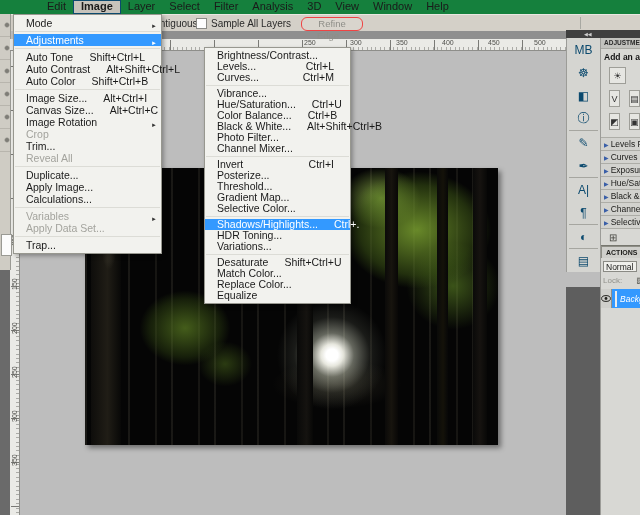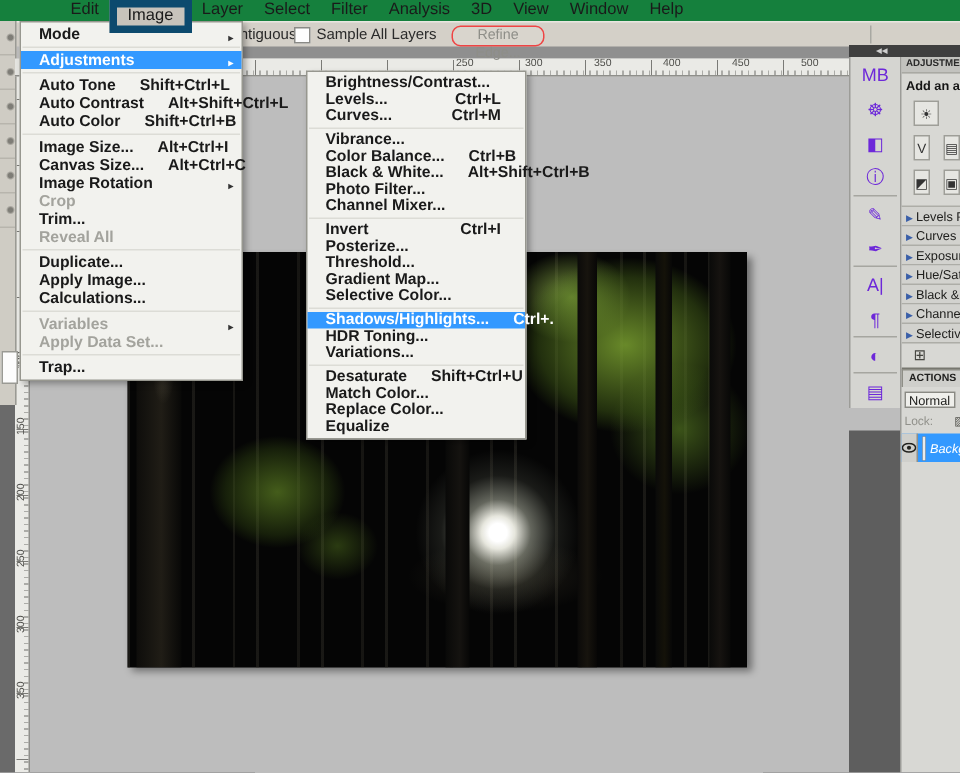--- a/index.html
+++ b/index.html
@@ -3,21 +3,21 @@
 <meta charset="utf-8">
 <style>
   html,body{margin:0;padding:0;background:#888;}
   .app{position:relative;width:640px;height:515px;overflow:hidden;
        font-family:"Liberation Sans",sans-serif;background:#BDBDBD;
        -webkit-font-smoothing:antialiased;}
   
   .menubar{position:absolute;left:0;top:0;width:640px;height:14px;background:#15803d;
            display:flex;align-items:flex-start;font-size:11px;color:#1A1A1A;z-index:40;padding-left:40px;}
   .mb-item{padding:0 7px;height:13px;line-height:13px;white-space:nowrap;}
-  .mb-item.active{background:#C7C3BB;border:5px solid #0c4a6e;height:12px;line-height:11px;}
+  .mb-item.active{background:#C7C3BB;border:1px solid #0c4a6e;height:12px;line-height:11px;font-weight:bold;}
   
   .optionsbar{position:absolute;left:0;top:14px;width:640px;height:16px;background:#D4D0C8;
               border-top:1px solid #E9E7E1;font-size:10px;color:#2A2A2A;z-index:5;}
   .ob-frag{position:absolute;left:123px;top:3px;color:#444;font-size:8px;}
   .ob-check{position:absolute;top:3px;display:flex;align-items:center;gap:4px;}
   .ob-check .box{width:9px;height:9px;background:#FDFDFD;border:1px solid #8A8A86;position:relative;}
   .ob-check.checked .box::after{content:"✓";position:absolute;left:0px;top:-3px;font-size:9px;color:#1F5FBF;}
   .ob-btn{position:absolute;left:301px;top:2px;width:60px;height:12px;line-height:12px;text-align:center;
           border:1px solid #ef4444;border-radius:6px;color:#8E8E88;font-size:9.5px;background:#D9D5CD;}
   .ob-sep{position:absolute;left:580px;top:2px;width:1px;height:12px;background:#A8A8A2;}
@@ -65,38 +65,38 @@
   .trunk{position:absolute;top:0;height:100%;}
   .trunk.t1{left:6px;width:30px;background:
       radial-gradient(ellipse 10px 26px at 60% 30%,rgba(120,115,95,.25),transparent 70%),
       linear-gradient(90deg,#0E0D0B,#201D16 55%,#080807);}
   .trunk.t2{left:212px;width:16px;background:linear-gradient(90deg,#090908,#151310 60%,#070706);}
   .trunk.t3{left:300px;width:13px;background:linear-gradient(90deg,#0B0A09,#17140E 50%,#080706);}
   .trunk.t4{left:352px;width:11px;background:linear-gradient(90deg,#0A0A09,#141209 55%,#070707);}
   .trunk.t5{left:388px;width:14px;background:linear-gradient(90deg,#0A0A09,#161310 50%,#080807);}
   
   .menu{position:absolute;background:#F2F2EE;border:1px solid #97978F;box-shadow:2px 2px 4px rgba(0,0,0,.3);
-        padding:2px 0;z-index:30;font-size:10.5px;color:#1A1A1A;font-weight:bold;}
+        padding:2px 0;z-index:30;font-size:10.5px;color:#1A1A1A;}
   .menu-image{left:13px;top:14px;width:147px;}
   .menu-adj{left:160px;top:47px;width:145px;margin-left:44px;}
   .mi{position:relative;height:12px;line-height:12px;display:flex;align-items:center;
       padding:0 16px 0 12px;white-space:nowrap;}
   .menu-adj .mi{height:11px;line-height:11px;}
   .mi .sc{margin-left:auto;padding-left:16px;}
   .mi.has-submenu::after{content:"►";font-size:6px;position:absolute;right:4px;top:3px;color:#333;}
   .mi.highlighted{background:#3399FF;color:#FFF;}
   .mi.highlighted::after{color:#FFF;}
   .mi.disabled{color:#A3A39D;}
   .menu .separator{height:1px;background:#DCDCD6;margin:2px 1px;padding:0;}
   
   .collapsebar{position:absolute;left:566px;top:30px;width:74px;height:8px;background:#3F3F3F;z-index:10;
                color:#CFCFCF;font-size:5px;line-height:8px;padding-left:18px;box-sizing:border-box;}
   .dock{position:absolute;left:566px;top:38px;width:34px;background:#D5D5D1;border-left:1px solid #9C9C98;
         z-index:9;box-sizing:border-box;}
-  .dock-icon{height:23px;display:flex;align-items:center;justify-content:center;font-size:12px;color:#6d28d9;}
+  .dock-icon{height:23px;display:flex;align-items:center;justify-content:center;font-size:12px;color:#0c4a6e;}
   .dock-icon.separator{height:1px;background:#A6A6A0;margin:0 2px;}
   .dock-below{position:absolute;left:566px;top:287px;width:34px;height:228px;background:#5E5E5E;z-index:8;}
   .panelcol{position:absolute;left:600px;top:38px;width:40px;height:477px;background:#D8D8D4;
             border-left:1px solid #9C9C98;z-index:9;overflow:hidden;box-sizing:border-box;}
   .adj-header{height:10px;background:#C2C2BE;border-bottom:1px solid #A9A9A3;
               font-size:6.5px;font-weight:bold;color:#2A2A2A;line-height:10px;padding-left:3px;white-space:nowrap;}
   .adj-sub{font-size:8.5px;font-weight:bold;color:#141414;padding:3px 0 2px 3px;white-space:nowrap;}
   .adj-iconrow{display:flex;gap:9px;padding:3px 0 3px 8px;}
   .adj-icon{width:15px;height:15px;border:1px solid #9E9E98;background:#E6E6E2;display:flex;
             align-items:center;justify-content:center;font-size:9px;color:#333;}
@@ -294,20 +294,24 @@
       <div class="mi">
         <span class="lab">Curves...</span>
         <span class="sc">Ctrl+M</span>
       </div>
       <div class="separator"></div>
       <div class="mi">
         <span class="lab">Vibrance...</span>
         <span class="sc"></span>
       </div>
       <div class="mi">
+        <span class="lab">Hue/Saturation...</span>
+        <span class="sc">Ctrl+U</span>
+      </div>
+      <div class="mi">
         <span class="lab">Color Balance...</span>
         <span class="sc">Ctrl+B</span>
       </div>
       <div class="mi">
         <span class="lab">Black &amp; White...</span>
         <span class="sc">Alt+Shift+Ctrl+B</span>
       </div>
       <div class="mi">
         <span class="lab">Photo Filter...</span>
         <span class="sc"></span>

